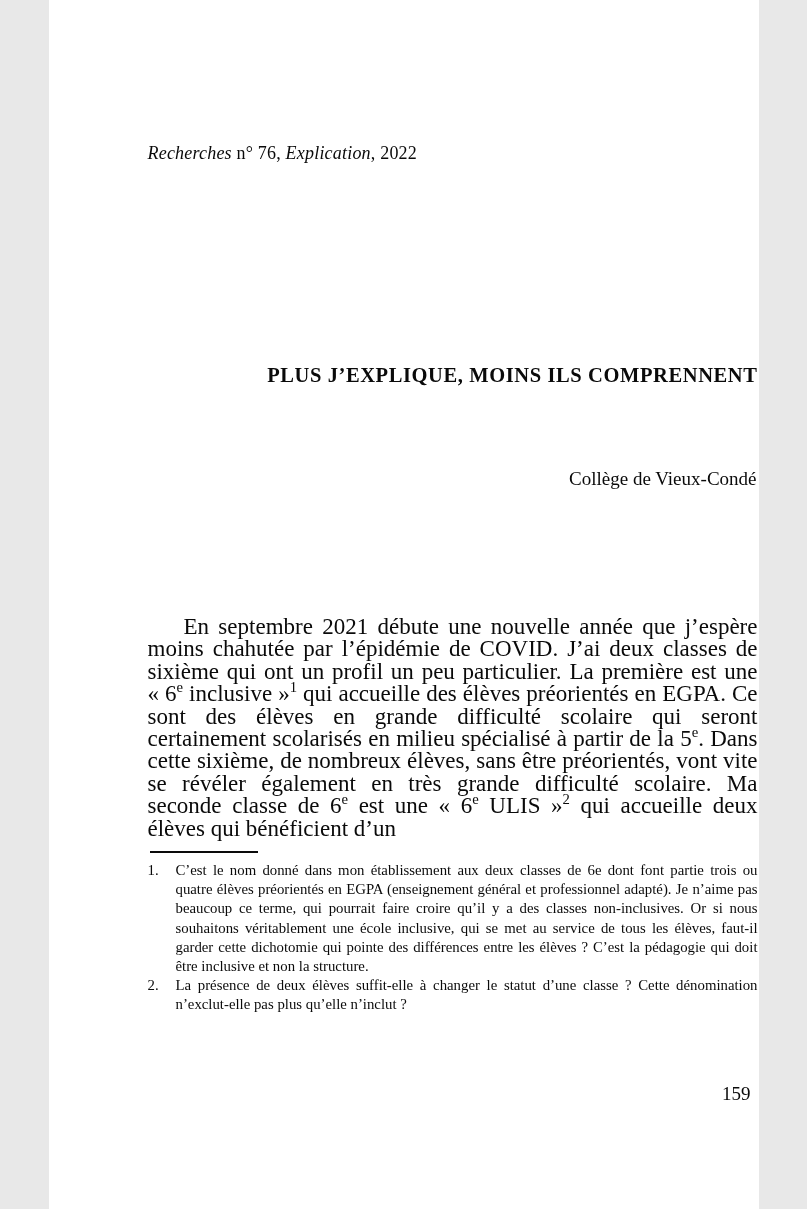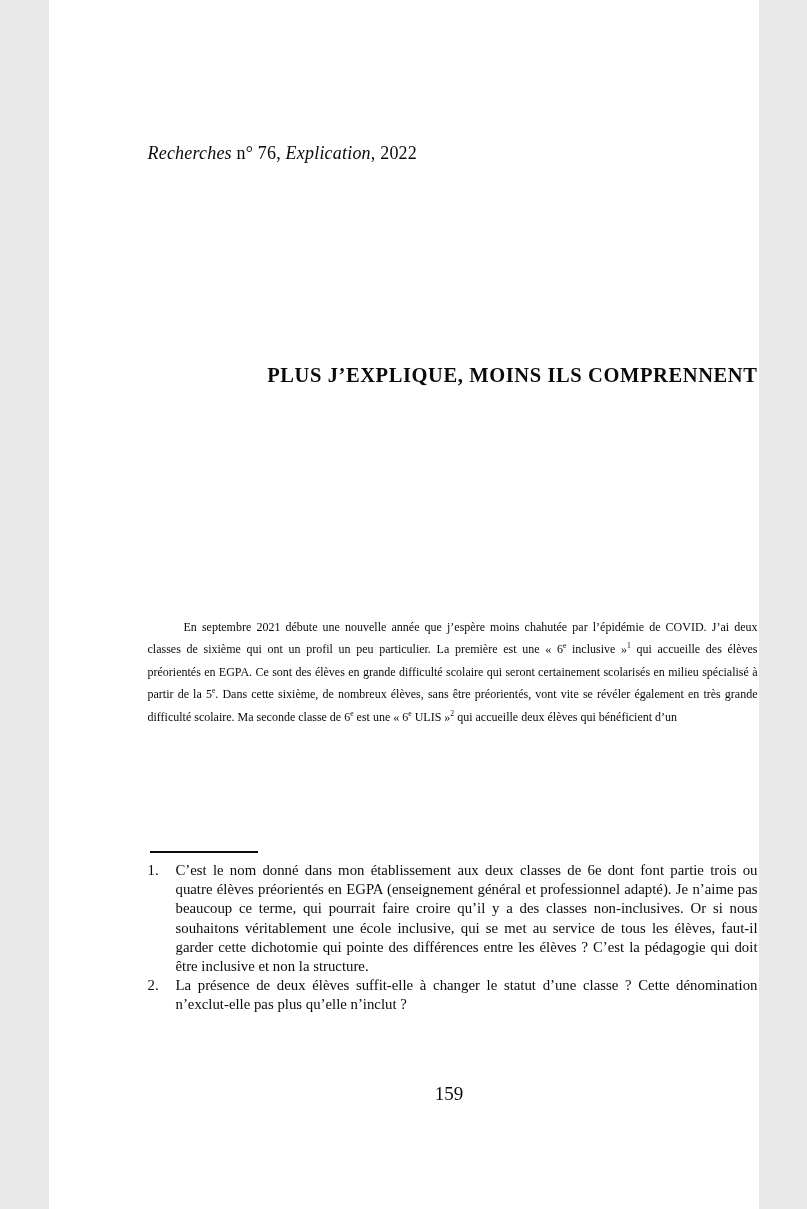--- a/index.html
+++ b/index.html
@@ -49,21 +49,21 @@
     text-align: right;
     font-size: 19px;
     line-height: 25px;
   }
 
   .body-text {
     position: absolute;
     left: 99px;
     top: 616px;
     width: 610px;
-    font-size: 12px;
+    font-size: 23px;
     line-height: 22.4px;
     text-align: justify;
     text-indent: 36px;
   }
 
   .footnote-sep {
     position: absolute;
     left: 101px;
     top: 851px;
     width: 108px;
@@ -80,34 +80,35 @@
   }
   .fn { display: flex; }
   .fn-num { flex: 0 0 28px; }
   .fn-text { flex: 1 1 auto; text-align: justify; }
 
   .page-number {
     position: absolute;
     left: 99px;
     top: 1083px;
     width: 603px;
-    text-align: center;
+    text-align: right;
     font-size: 19px;
   }
 </style>
 </head>
 <body>
 
 <div class="page">
 
   <div class="running-head"><span class="it">Recherches</span><span> n°&nbsp;76, </span><span class="it">Explication</span><span>, 2022</span></div>
 
   <h1 class="article-title" style="margin:0;">PLUS J’EXPLIQUE, MOINS ILS COMPRENNENT</h1>
 
   <div class="author-block">
+    <div>Collège de Vieux-Condé</div>
   </div>
 
   <p class="body-text" style="margin:0;"><span>En septembre 2021 débute une nouvelle année que j’espère moins chahutée par l’épidémie de COVID. J’ai deux classes de sixième qui ont un profil un peu particulier. La première est une «&nbsp;6</span><sup>e</sup><span>&nbsp;inclusive&nbsp;»</span><sup>1</sup><span> qui accueille des élèves préorientés en EGPA. Ce sont des élèves en grande difficulté scolaire qui seront certainement scolarisés en milieu spécialisé à partir de la 5</span><sup>e</sup><span>. Dans cette sixième, de nombreux élèves, sans être préorientés, vont vite se révéler également en très grande difficulté scolaire. Ma seconde classe de 6</span><sup>e</sup><span> est une «&nbsp;6</span><sup>e</sup><span>&nbsp;ULIS&nbsp;»</span><sup>2</sup><span> qui accueille deux élèves qui bénéficient d’un</span></p>
 
   <div class="footnote-sep"></div>
 
   <div class="footnotes">
     <div class="fn">
       <span class="fn-num">1.</span>
       <span class="fn-text"><span>C’est le nom donné dans mon établissement aux deux classes de 6e dont font partie trois ou quatre élèves préorientés en EGPA (enseignement général et professionnel adapté). Je n’aime pas beaucoup ce terme, qui pourrait faire croire qu’il y a des classes non-inclusives. Or si nous souhaitons véritablement une école inclusive, qui se met au service de tous les élèves, faut-il garder cette dichotomie qui pointe des différences entre les élèves&nbsp;? C’est la pédagogie qui doit être inclusive et non la structure.</span></span>

